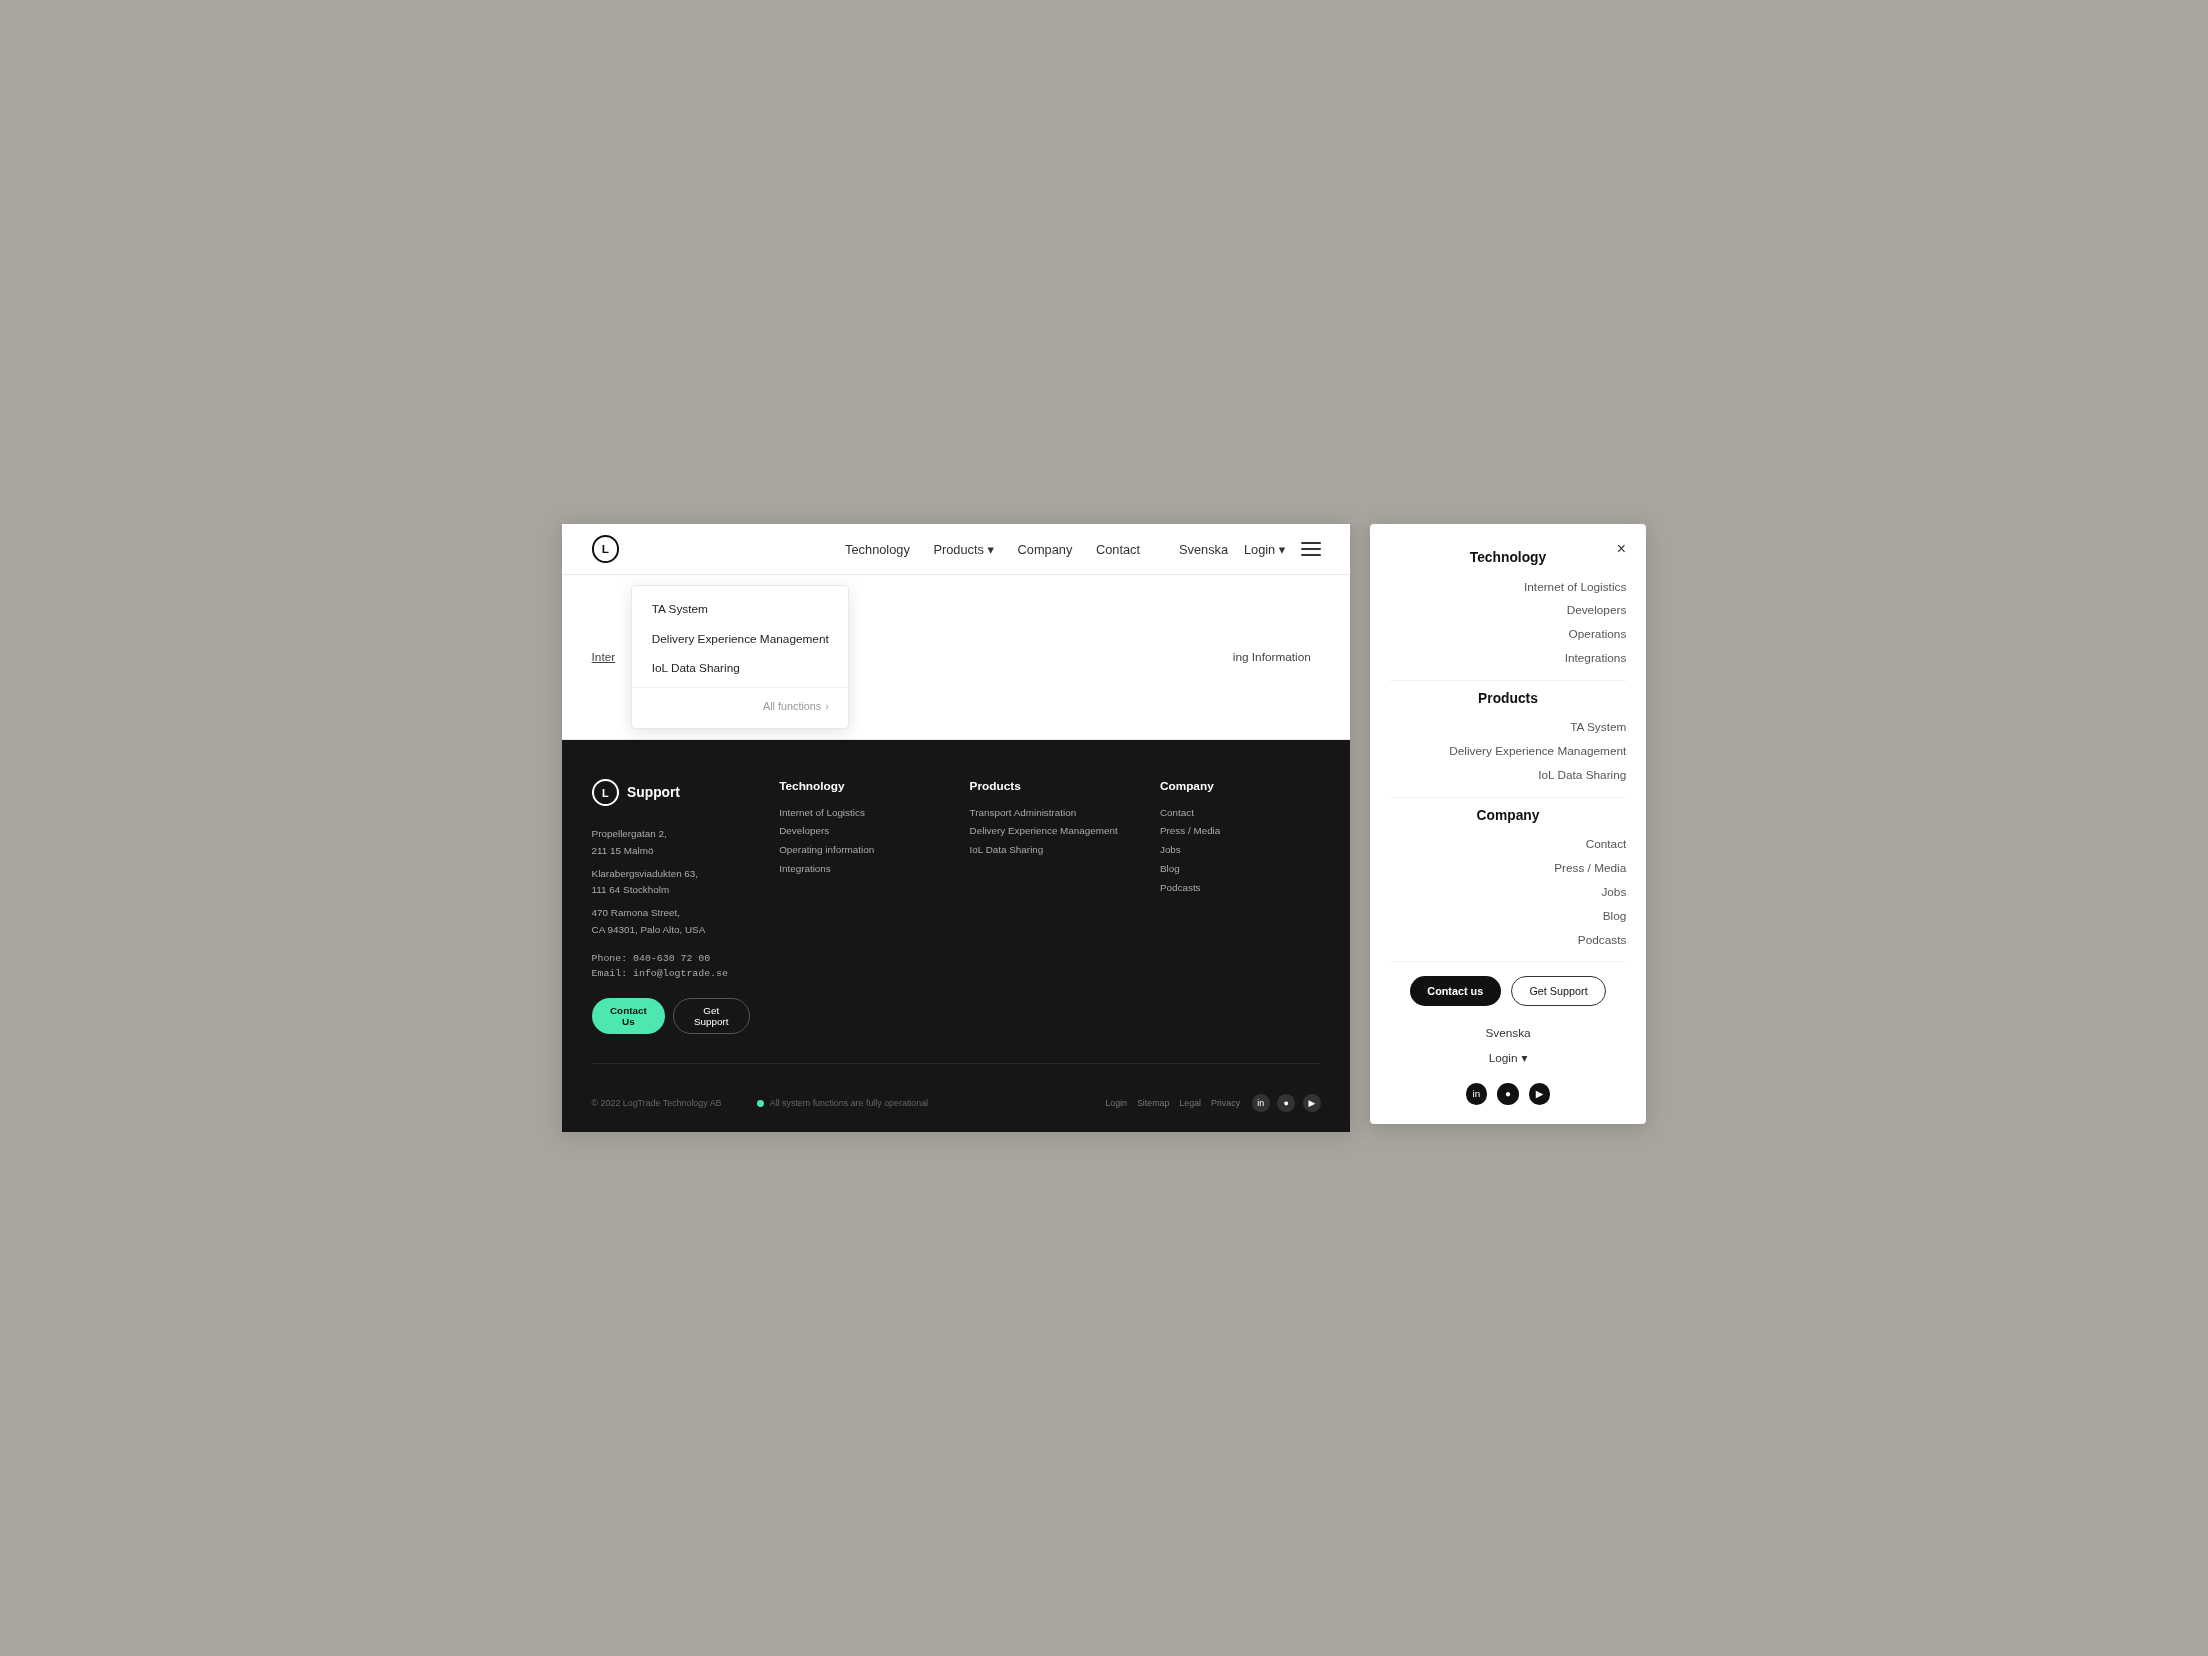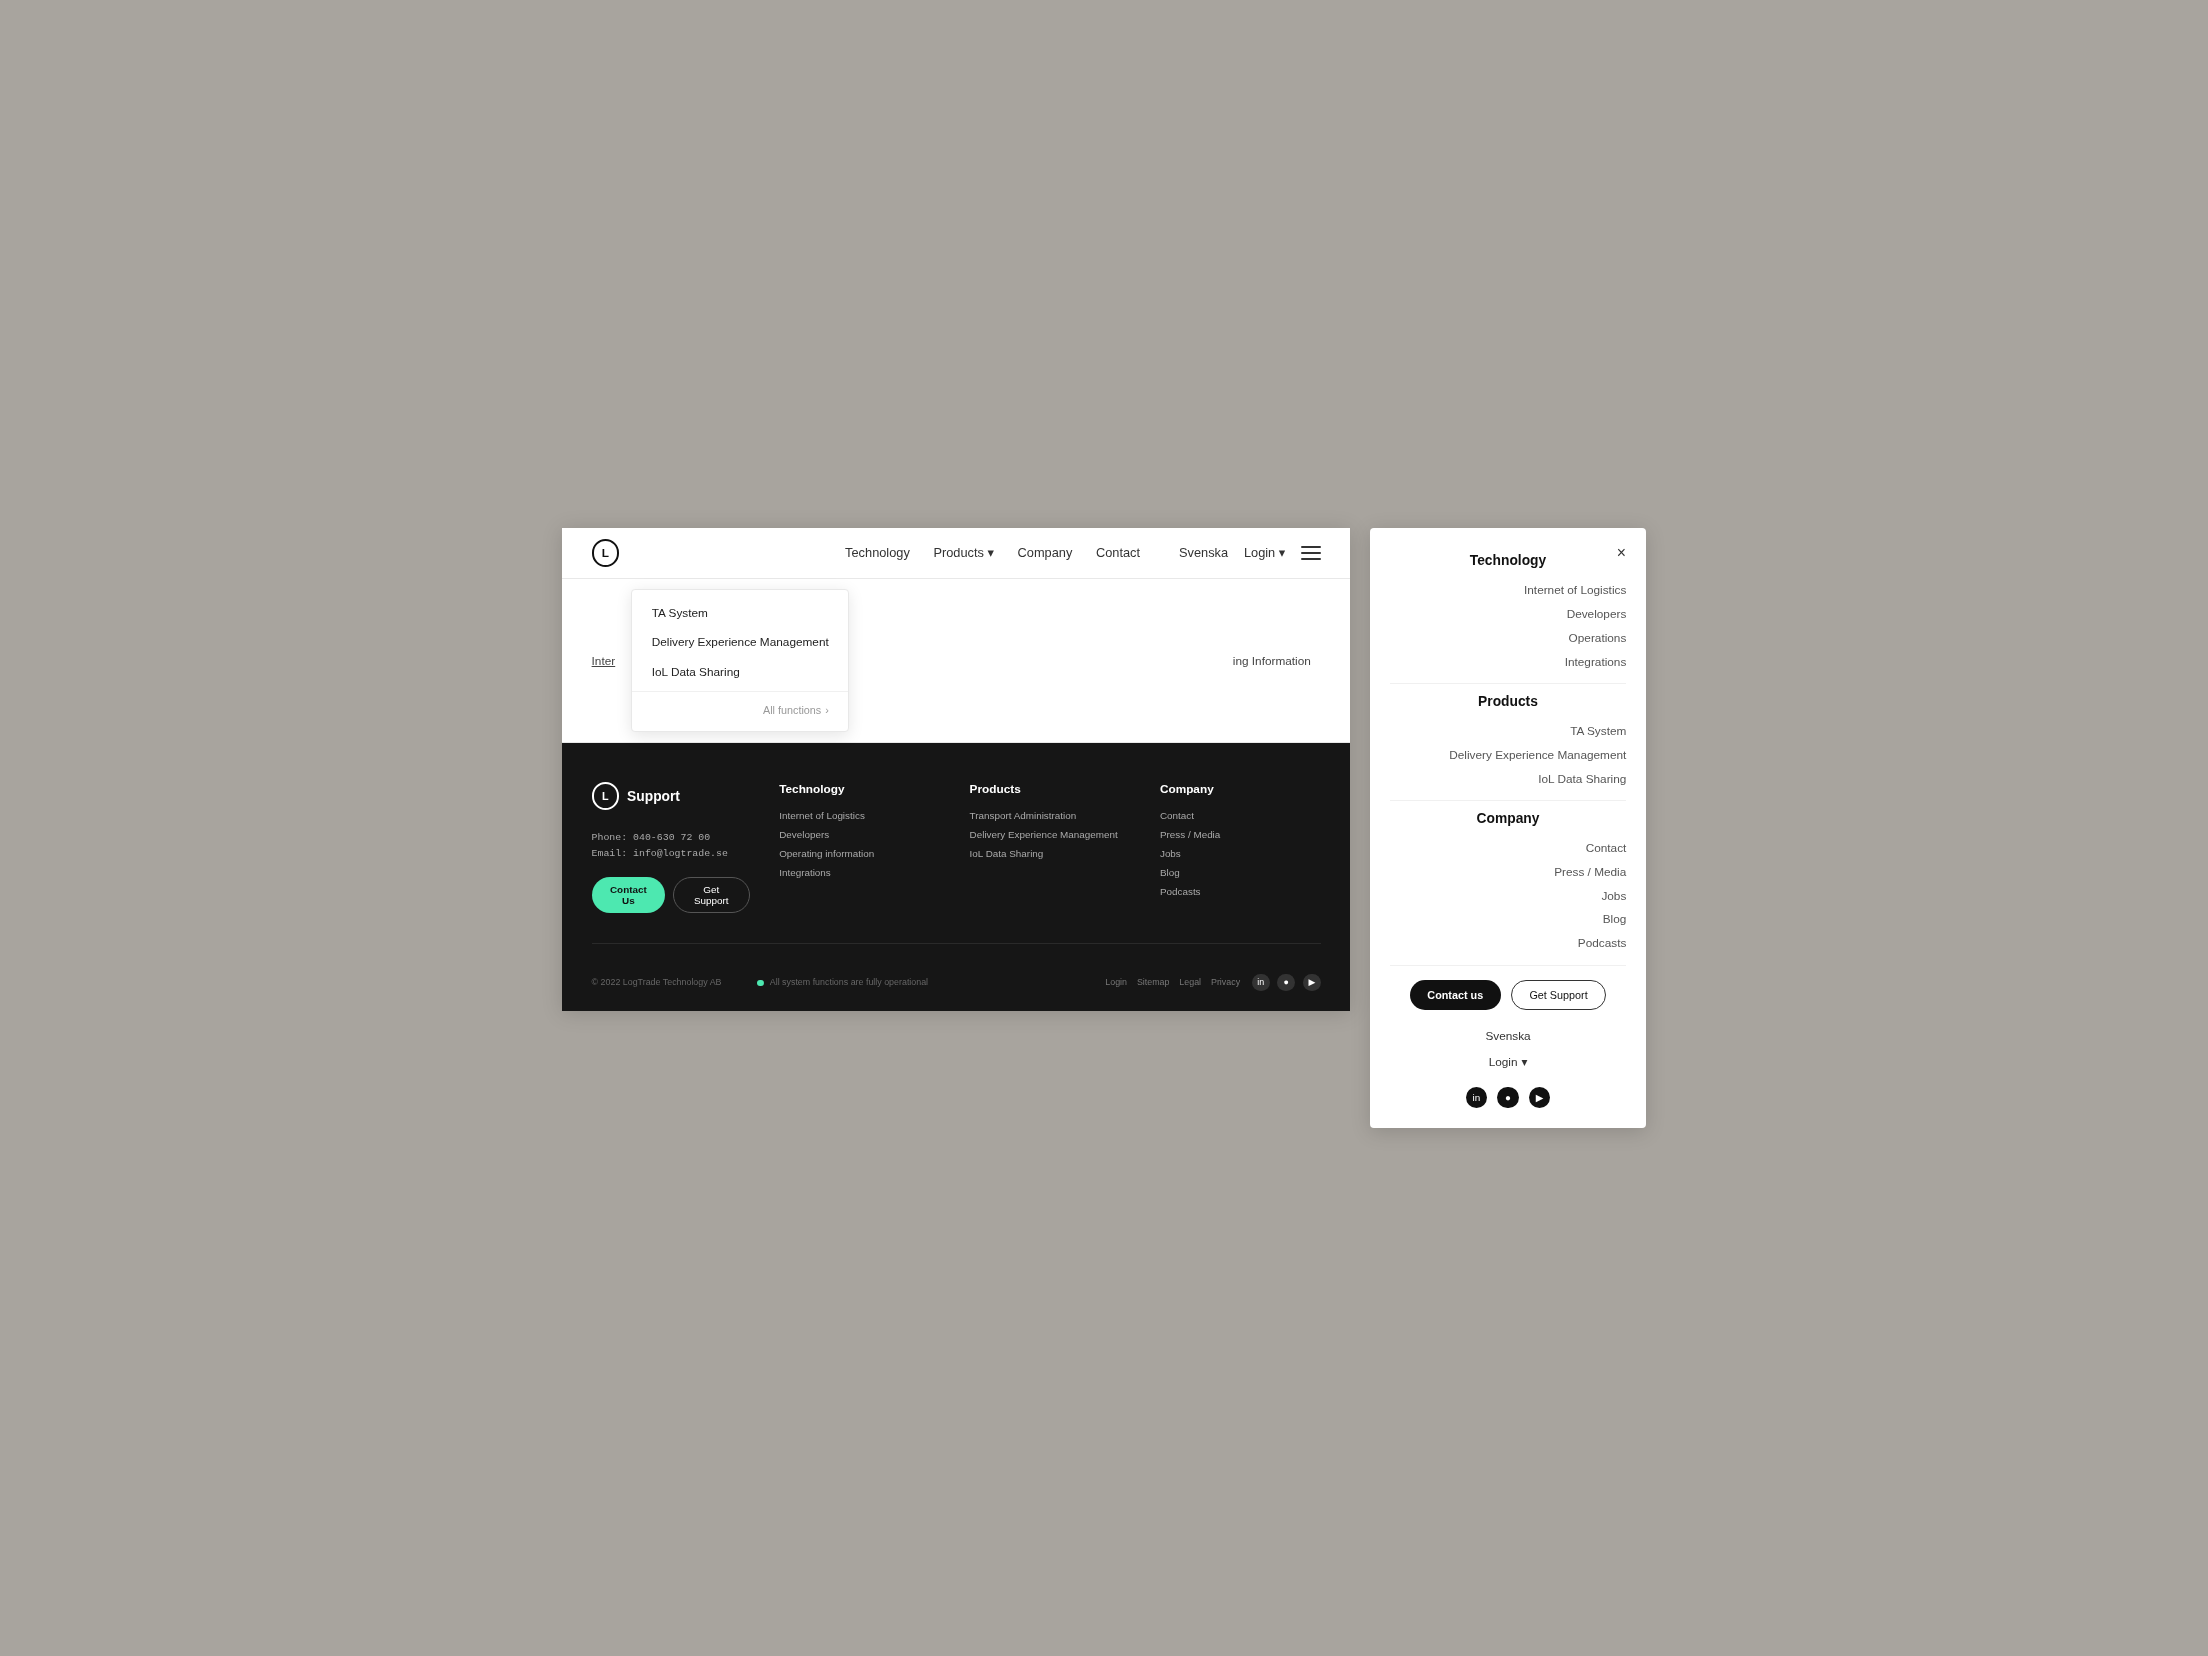--- a/index.html
+++ b/index.html
@@ -448,20 +448,30 @@
     <div class="footer">
       <div class="footer-top">
 
         <div class="footer-brand">
           <div class="footer-logo">
             <div class="footer-logo-circle">
               <span>L</span>
             </div>
             <span>Support</span>
           </div>
+          <div class="footer-address">
+            <div>Propellergatan 2,</div>
+            <div>211 15 Malmö</div>
+            <div style="height:5.9px"></div>
+            <div>Klarabergsviadukten 63,</div>
+            <div>111 64 Stockholm</div>
+            <div style="height:5.9px"></div>
+            <div>470 Ramona Street,</div>
+            <div>CA 94301, Palo Alto, USA</div>
+          </div>
           <div class="footer-contact-info">
             <div>Phone: 040-630 72 00</div>
             <div>Email: info@logtrade.se</div>
           </div>
           <div class="footer-buttons">
             <button class="btn-contact">Contact Us</button>
             <button class="btn-support">Get Support</button>
           </div>
         </div>
 

